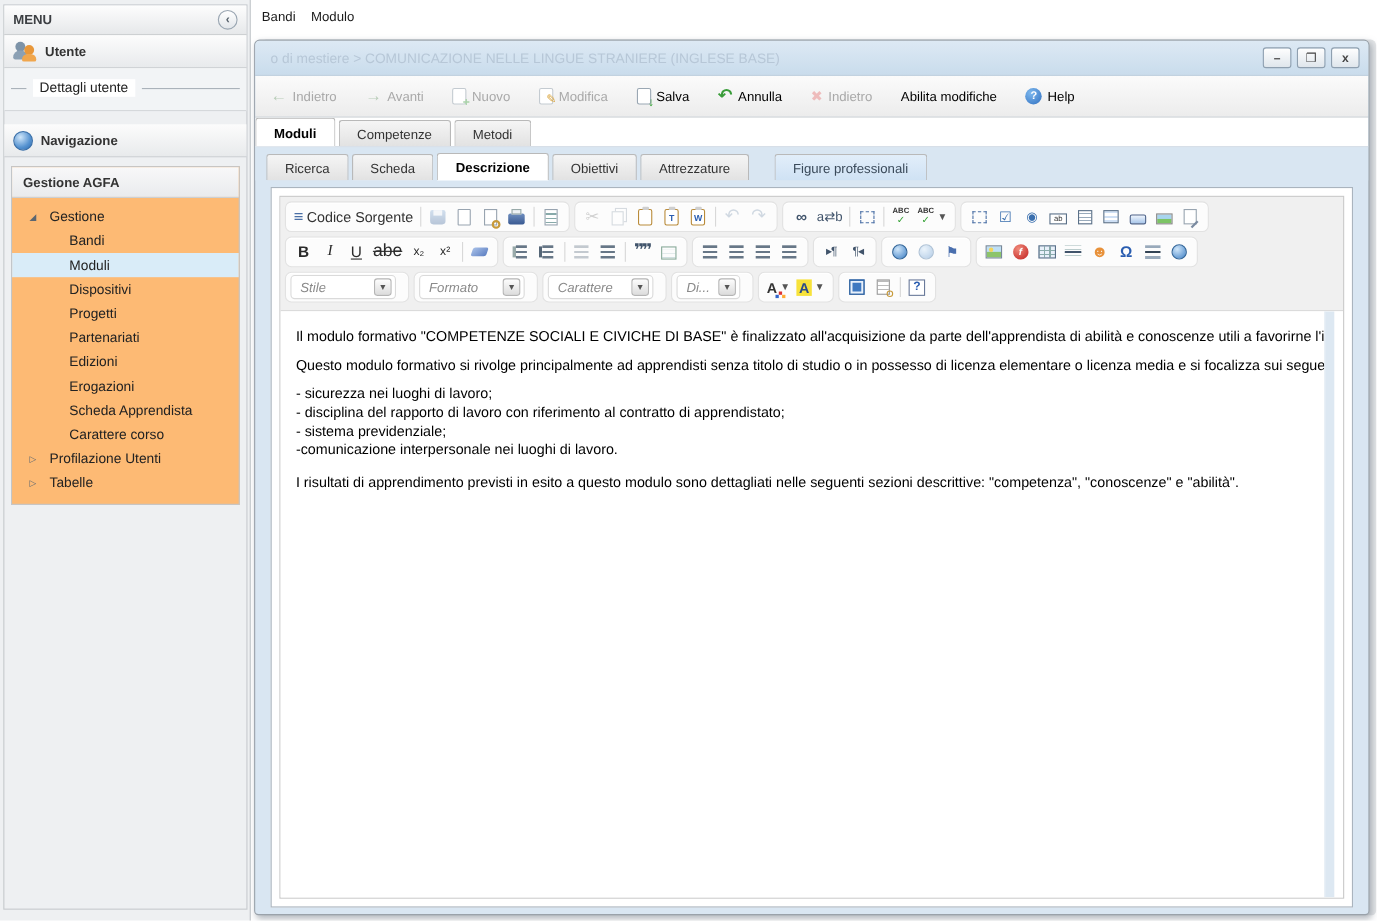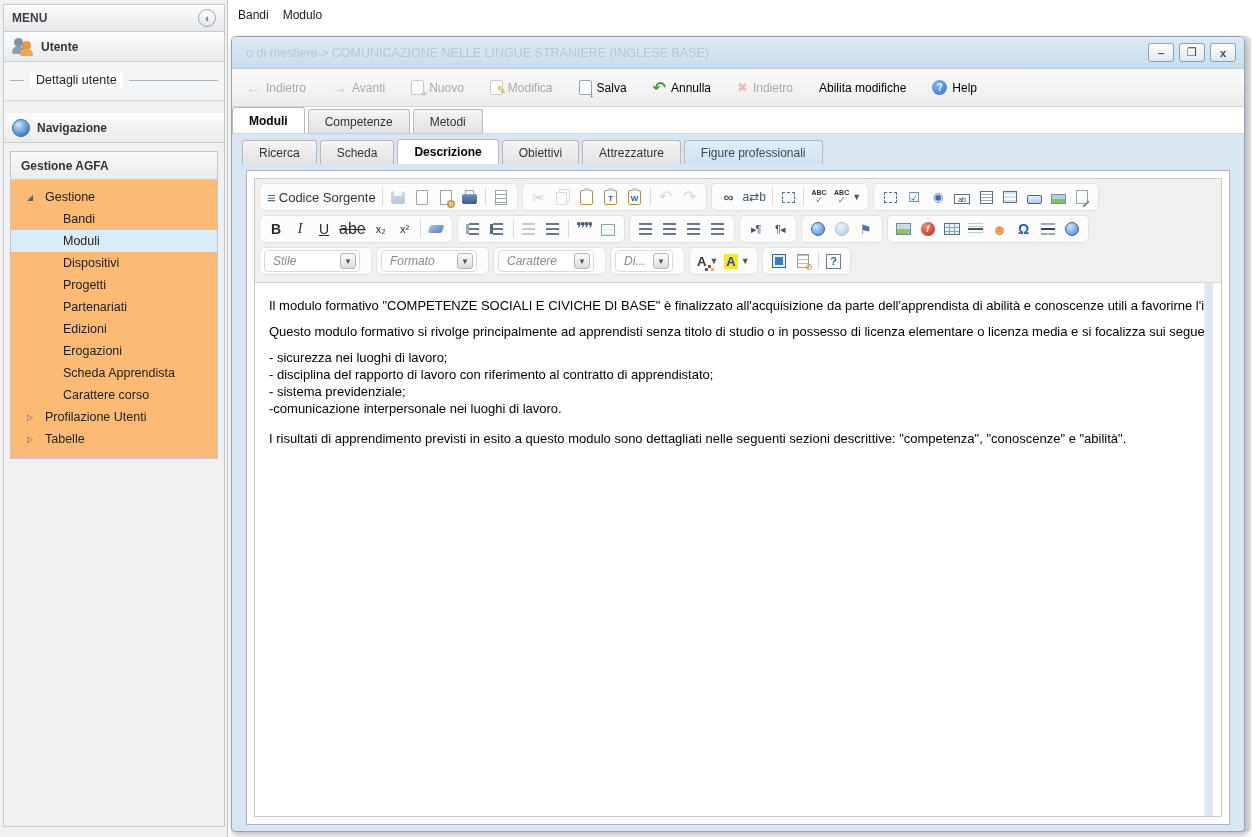--- a/index.html
+++ b/index.html
@@ -64,21 +64,21 @@
   .gi.del { color:#e23b3b; font-size:13px; }
   .dis .gi.del { color:#eebcbc; }
   .hlp { width:15px; height:15px; border-radius:50%; background:radial-gradient(circle at 35% 30%,#7db8ee,#2f6fc0); color:#fff; font-size:10px; font-weight:bold; display:flex; align-items:center; justify-content:center; }
 
   .tabs1 { height:27px; flex:0 0 27px; background:#fff; border-bottom:1px solid #c6d2de; display:flex; align-items:flex-end; padding-left:0; }
   .tab { height:24px; display:flex; align-items:center; padding:0 16px; font-size:12px; color:#333; background:linear-gradient(#f5f5f5,#e2e2e2); border:1px solid #b9b9b9; border-bottom:none; border-radius:3px 3px 0 0; margin-right:3px; cursor:pointer; white-space:nowrap; }
   .tab.active { background:#fff; font-weight:bold; color:#000; border-color:#b9b9b9; height:26px; }
   .tabs2 { height:30px; flex:0 0 30px; background:#d9e6f2; display:flex; align-items:flex-end; padding:4px 0 0 10px; }
   .tabs2 .tab { height:24px; }
   .tabs2 .tab.active { background:#fff; height:25px; }
-  .tabs2 .tab.tint { background:linear-gradient(#e2eefa,#cfe2f4); color:#3a4a5a; }
+  .tabs2 .tab.tint { background:linear-gradient(#e2eefa,#cfe2f4); color:#3a4a5a;margin-left:20px; }
 
   .panel { flex:1; margin:6px 14px 6px 14px; background:#fff; border:1px solid #aab4be; padding:7px; display:flex; overflow:hidden; }
   .editor { flex:1; border:1px solid #c9c9c9; display:flex; flex-direction:column; overflow:hidden; background:#fff; }
   .ed-toolbar { background:#f0f0f0; border-bottom:1px solid #d6d6d6; padding:3px 4px 4px 4px; }
   .ed-row { display:flex; align-items:center; flex-wrap:nowrap; margin-bottom:2px; }
   .grp { display:flex; align-items:center; background:#fcfcfc; border:1px solid #e2e2e2; border-radius:6px; padding:2px 4px; margin:1px 4px 1px 0; box-shadow:0 1px 0 #fff inset; }
   .eb { min-width:24px; height:22px; display:flex; align-items:center; justify-content:center; gap:3px; padding:0 3px; border-radius:3px; cursor:pointer; font-size:13px; color:#333; }
   .eb.dis { opacity:.38; cursor:default; }
   .eb .g { font-size:14px; line-height:1; }
   .sep { width:1px; height:18px; background:#d8d8d8; margin:0 3px; }

